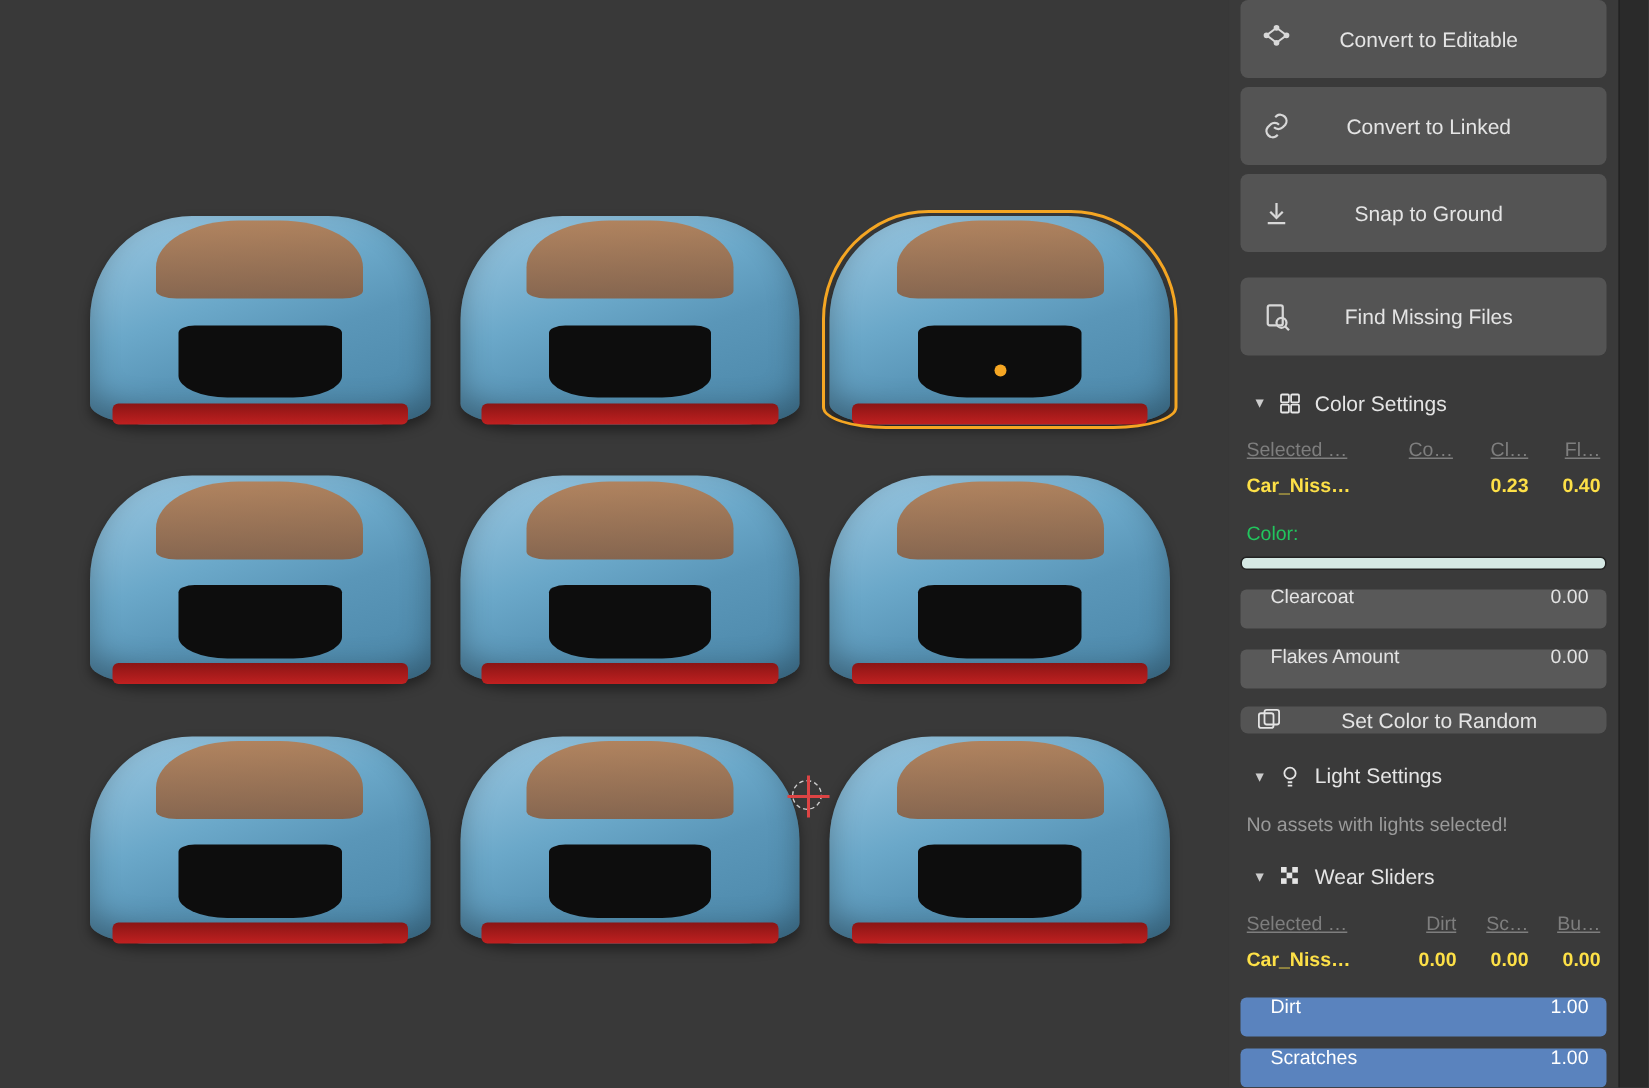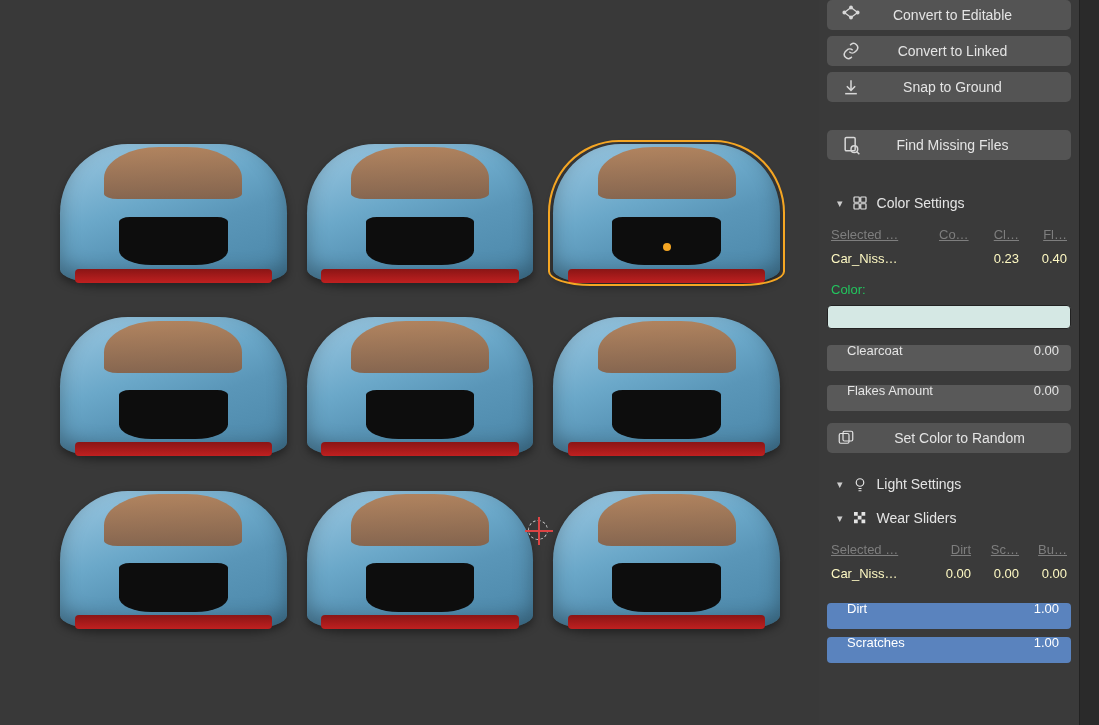--- a/index.html
+++ b/index.html
@@ -118,21 +118,21 @@
   .right-tabs {
     width: 20px;
     background: #2a2a2a;
     border-left: 1px solid #222;
   }
   .big-btn {
     display: flex;
     align-items: center;
     background: #545454;
     border-radius: 5px;
-    height: 30px;
+    height: 52px;
     margin: 0 8px;
     padding: 0 10px;
     cursor: pointer;
     border: none;
     color: #e4e4e4;
     gap: 7px;
     flex-shrink: 0;
   }
   .big-btn:first-of-type { margin-top: 0; }
   .big-btn .icon-slot {
@@ -182,21 +182,21 @@
   .color-table .thead, .color-table .trow {
     grid-template-columns: 1fr 32px 44px 44px;
     gap: 4px;
   }
   .wear-table .thead, .wear-table .trow {
     grid-template-columns: 1fr 44px 44px 44px;
     gap: 4px;
   }
   .thead { color: #7e7e7e; }
   .thead .th { overflow: hidden; text-overflow: ellipsis; white-space: nowrap; text-decoration: underline; }
-  .trow .td { overflow: hidden; text-overflow: ellipsis; white-space: nowrap; color: #fef9c3; }
+  .trow .td { overflow: hidden; text-overflow: ellipsis; white-space: nowrap; color: #fde047; font-weight: bold; }
   .td.num, .th.num { text-align: right; }
   .swatch {
     width: 26px; height: 20px; border-radius: 3px; background: #78b4d0;
   }
 
   .field-label {
     padding: 6px 12px 2px;
     color: #22c55e;
     font-size: 13px;
   }
@@ -423,20 +423,21 @@
   <div class="section-header">
     <span class="chevron">▾</span>
     <span class="hicon">
       <svg width="18" height="18" viewBox="0 0 24 24" fill="none" stroke="currentColor" stroke-width="1.6">
           <circle cx="12" cy="10" r="5"></circle>
           <path d="M10 18 L14 18 M10 21 L14 21"></path>
         </svg>
     </span>
     <span>Light Settings</span>
   </div>
+  <div class="info-text">No assets with lights selected!</div>
 
   <div class="section-header">
     <span class="chevron">▾</span>
     <span class="hicon">
       <svg width="18" height="18" viewBox="0 0 24 24" fill="currentColor">
           <rect x="4" y="4" width="5" height="5"></rect>
           <rect x="14" y="4" width="5" height="5"></rect>
           <rect x="9" y="9" width="5" height="5"></rect>
           <rect x="4" y="14" width="5" height="5"></rect>
           <rect x="14" y="14" width="5" height="5"></rect>

